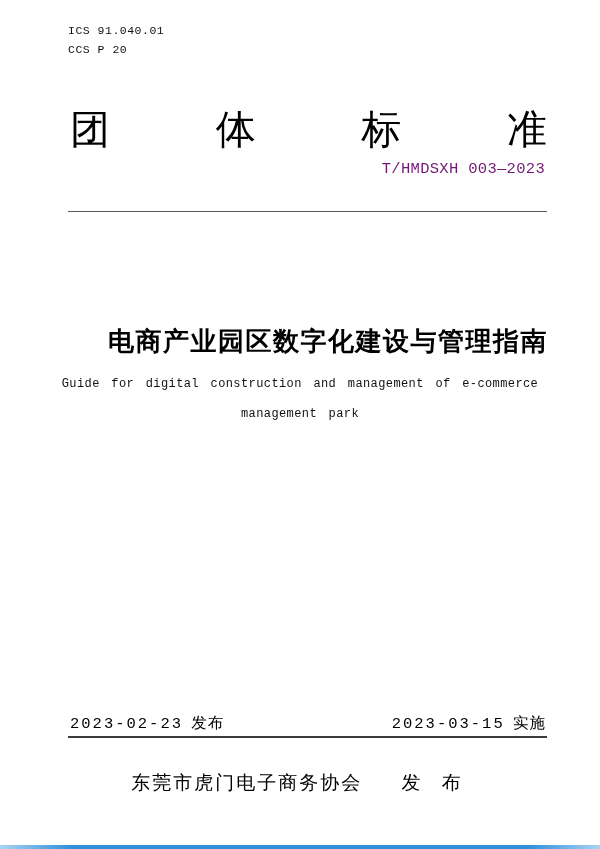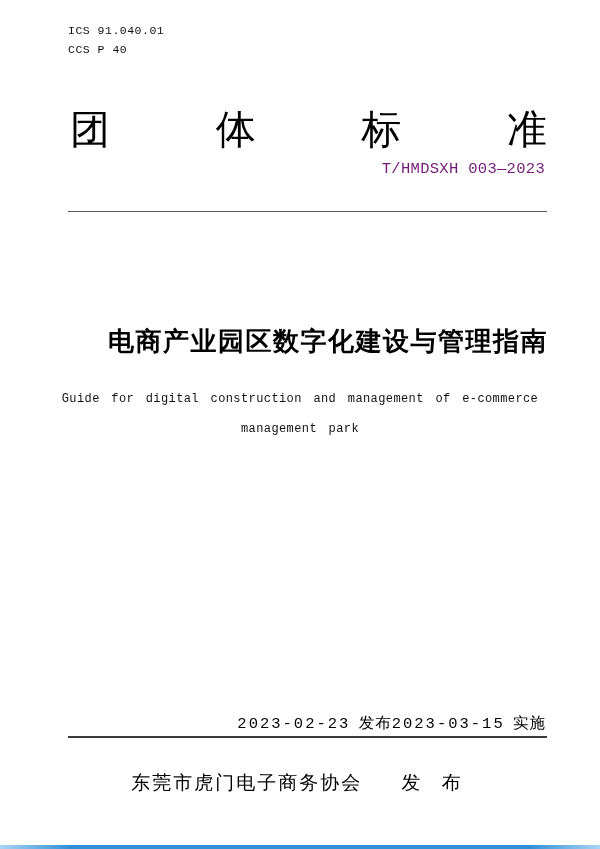--- a/index.html
+++ b/index.html
@@ -65,31 +65,30 @@
   .title-en {
     position: absolute;
     left: 0;
     width: 100%;
     text-align: center;
     font-family: "Liberation Mono", "DejaVu Sans Mono", monospace;
     font-size: 12px;
     letter-spacing: 0.4px;
     word-spacing: 4px;
     color: #111;
-    margin-top: 15px;
   }
   .title-en.line1 { top: 377px; }
   .title-en.line2 { top: 407px; }
   .dates-row {
     position: absolute;
     left: 70px;
     top: 713px;
     width: 476px;
     display: flex;
-    justify-content: flex-end;
+    justify-content: space-between;
     font-size: 15.5px;
   }
   .date-num {
     font-family: "Liberation Mono", "DejaVu Sans Mono", monospace;
     letter-spacing: 2px;
   }
   .date-label { margin-left: 4px; letter-spacing: 1px; }
   .rule-bottom {
     position: absolute;
     left: 68px;
@@ -118,21 +117,21 @@
     background: linear-gradient(90deg, #a9d4f5 0%, #2f8fd9 12%, #2f8fd9 88%, #a9d4f5 100%);
   }
 </style>
 </head>
 <body>
 
 <div class="page">
 
   <div class="ics-block">
     <div>ICS 91.040.01</div>
-    <div>CCS P 40</div>
+    <div>CCS P 20</div>
   </div>
 
   <div class="std-type-row">
     <span>团</span>
     <span>体</span>
     <span>标</span>
     <span>准</span>
   </div>
 
   <div class="std-number">T/HMDSXH 003—2023</div>

